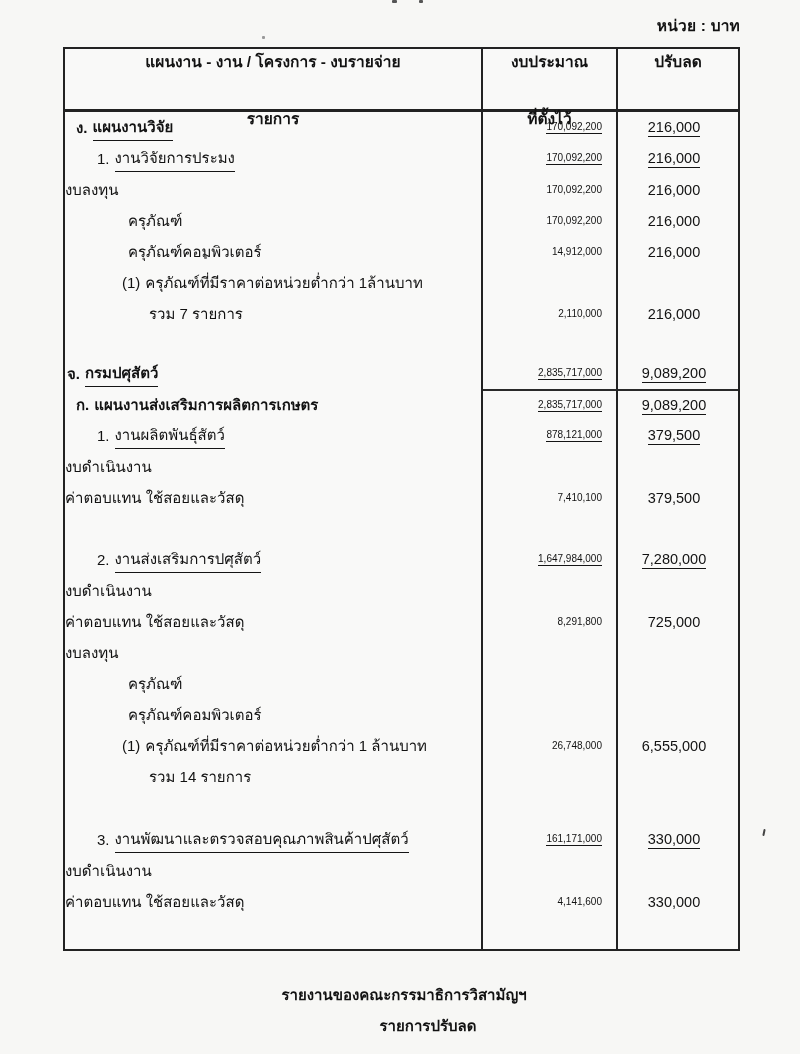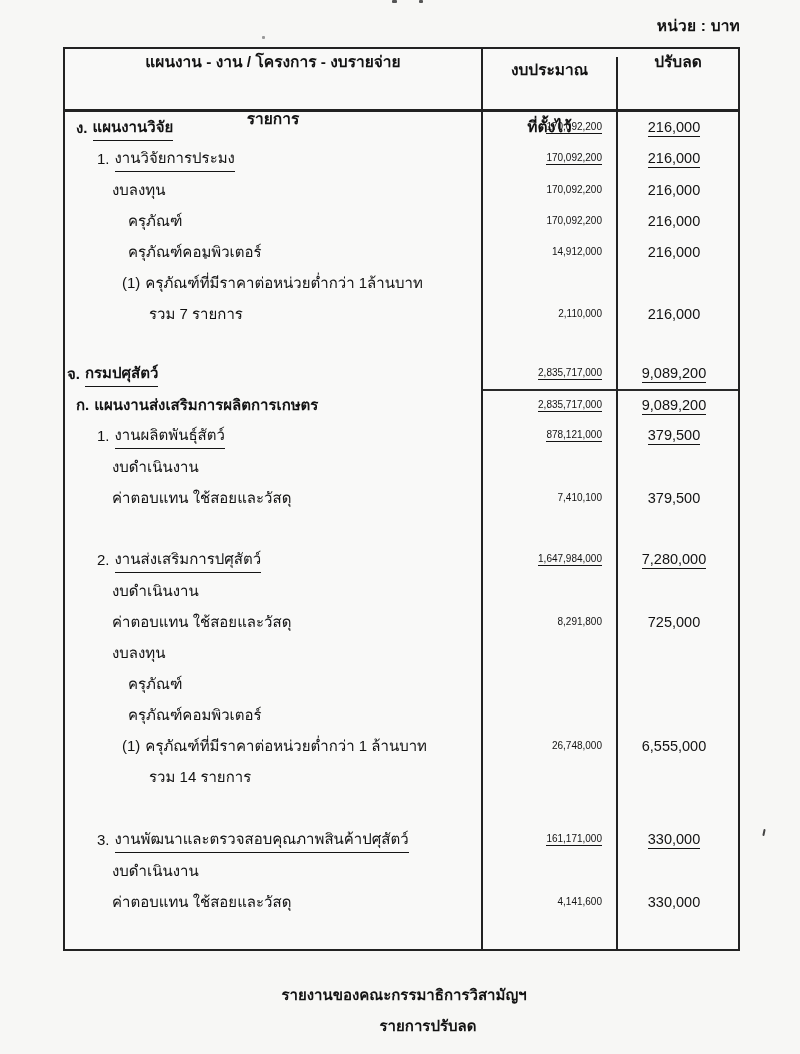--- a/index.html
+++ b/index.html
@@ -27,21 +27,21 @@
     box-sizing:border-box;
   }
   .thead{
     display:flex;align-items:stretch;
     border-bottom:3px solid #222;
     height:60px;
     font-weight:bold;font-size:15.5px;
   }
   .th{display:flex;flex-direction:column;justify-content:space-evenly;align-items:center;box-sizing:border-box;gap:32px;}
   .th-item{flex:0 0 418px;border-right:2px solid #222;}
-  .th-budget{flex:0 0 135px;border-right:2px solid #222;margin-top:8px;}
+  .th-budget{flex:0 0 135px;border-right:2px solid #222;}
   .th-cut{flex:1 1 auto;justify-content:flex-start;padding-top:0;}
 
   .tbody{display:block;}
   .row{display:flex;align-items:center;height:31px;box-sizing:border-box;}
   .cell{box-sizing:border-box;height:100%;display:flex;align-items:center;}
   .cell-label{flex:0 0 418px;border-right:2px solid #222;font-size:15px;}
   .cell-budget{flex:0 0 135px;border-right:2px solid #222;justify-content:flex-end;padding-right:14px;font-size:10px;}
   .cell-cut{flex:1 1 auto;justify-content:center;padding-right:8px;font-size:14.5px;}
 
   .row.bold .cell-label{font-weight:bold;}
@@ -50,21 +50,21 @@
   .row.u-label .row-text{border-bottom:1px solid #151515;padding-bottom:1px;}
   .row .num{display:inline-block;}
   .row.u-num .num{border-bottom:1px solid #151515;padding-bottom:1px;}
   .row.top-line .cell-budget,
   .row.top-line .cell-cut{border-top:2px solid #2a2a2a;}
 
   
   .lv0 .cell-label{padding-left:2px;}
   .lv1 .cell-label{padding-left:11px;}
   .lv2 .cell-label{padding-left:32px;}
-  .lv3 .cell-label{padding-left:47px;}
+  .lv3 .cell-label{}
   .lv4 .cell-label{padding-left:57px;}
   .lv5 .cell-label{padding-left:63px;}
   .lv6 .cell-label{padding-left:84px;}
 
   
   .footer{
     position:absolute;left:4px;width:100%;text-align:center;
     font-weight:bold;font-size:15px;
   }
   .footer-1{top:983px;}

